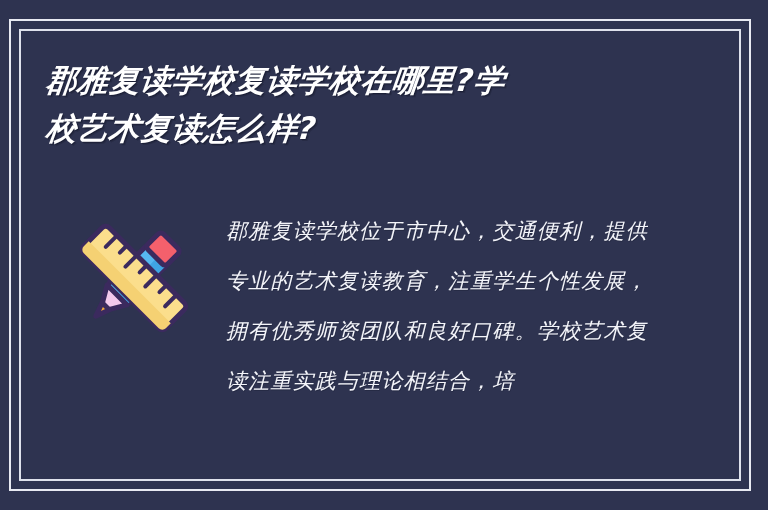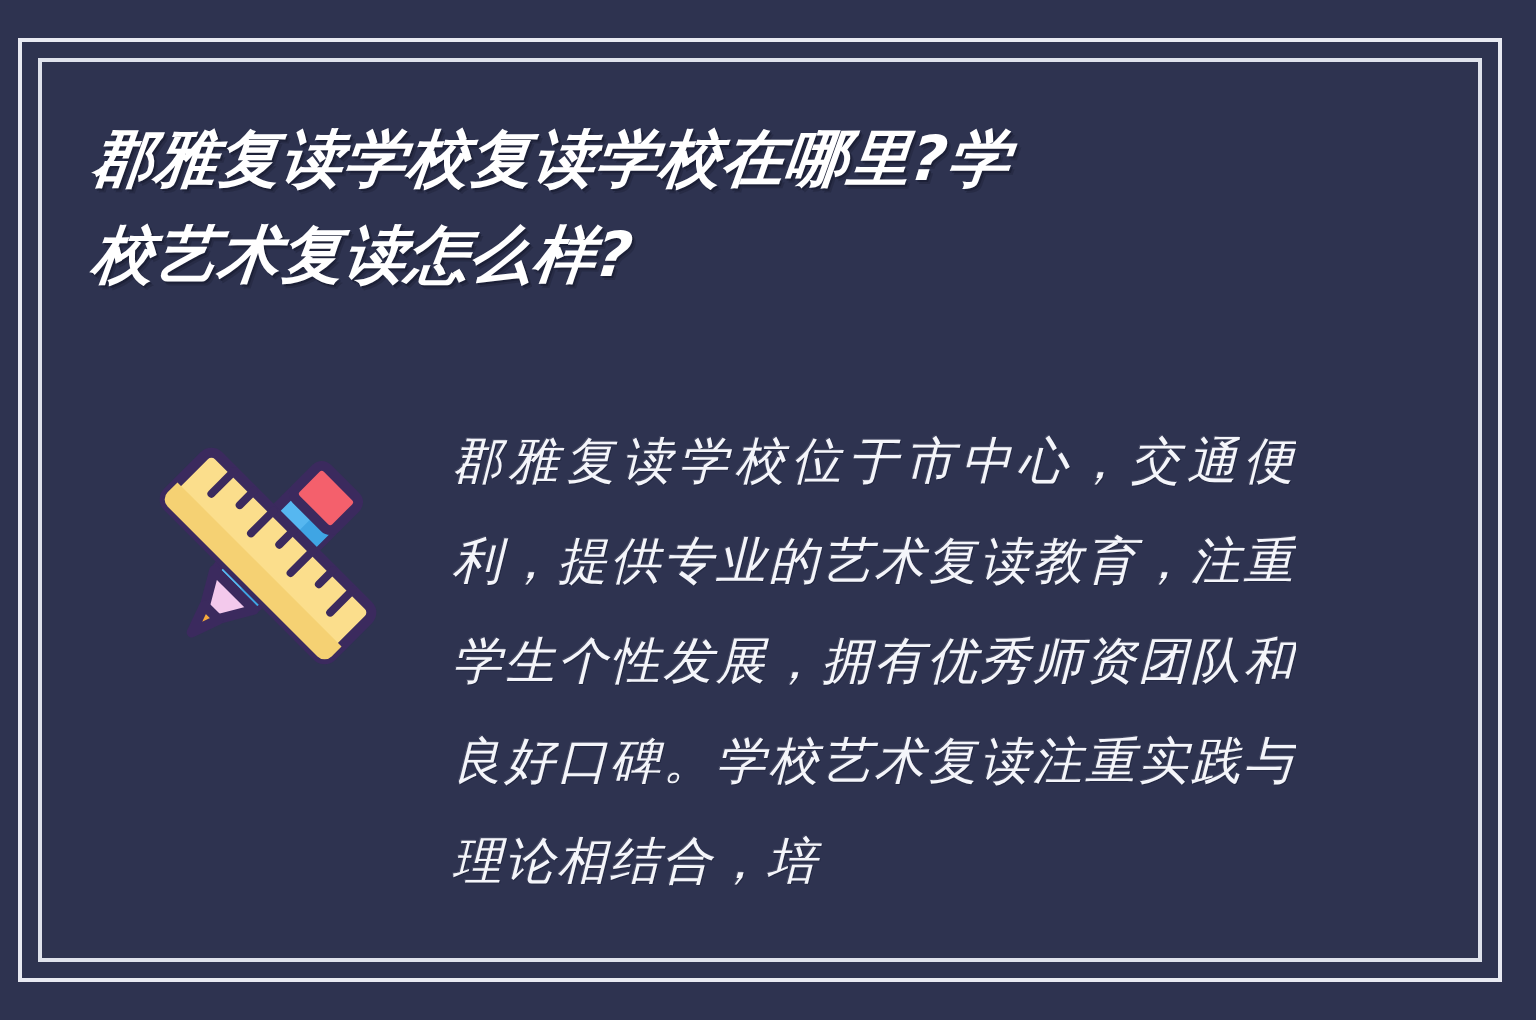--- a/index.html
+++ b/index.html
@@ -92,21 +92,21 @@
   
   #paragraph {
     position: absolute;
     left: 226px;
     top: 10px;
     width: 422px;
     height: 270px;
     overflow: hidden;
     color: #F4F5FA;
     font-family: "DejaVu Serif", "Liberation Serif", serif;
-    font-size: 25px;
+    font-size: 21px;
     font-style: italic;
     font-weight: 400;
     line-height: 50px;
     letter-spacing: 1.2px;
     text-align: justify;
     text-justify: inter-character;
     word-break: break-all;
     text-shadow:
       0.5px 0.5px 0 rgba(24, 28, 50, 0.45),
       -0.5px -0.5px 0 rgba(255, 255, 255, 0.12);

